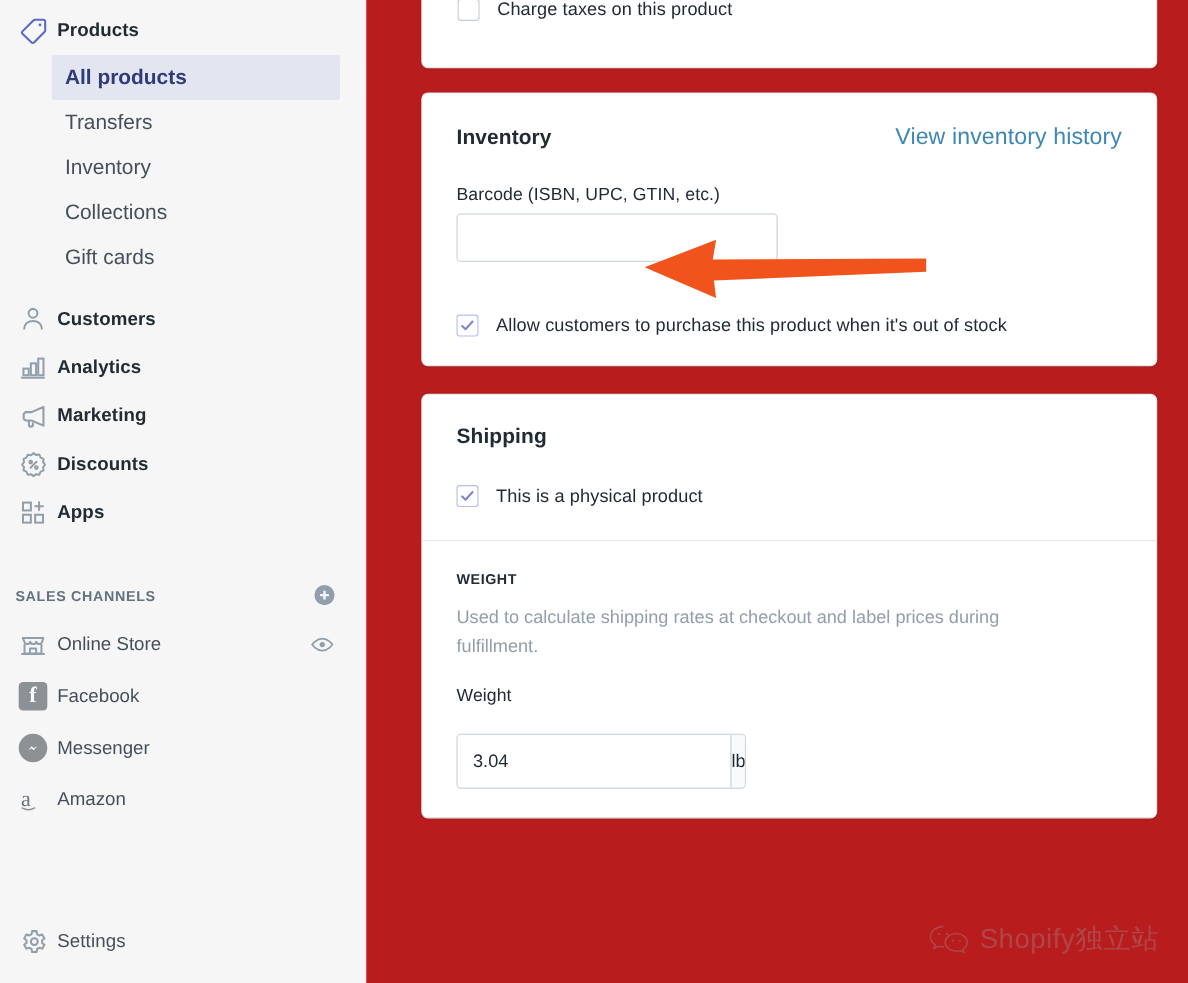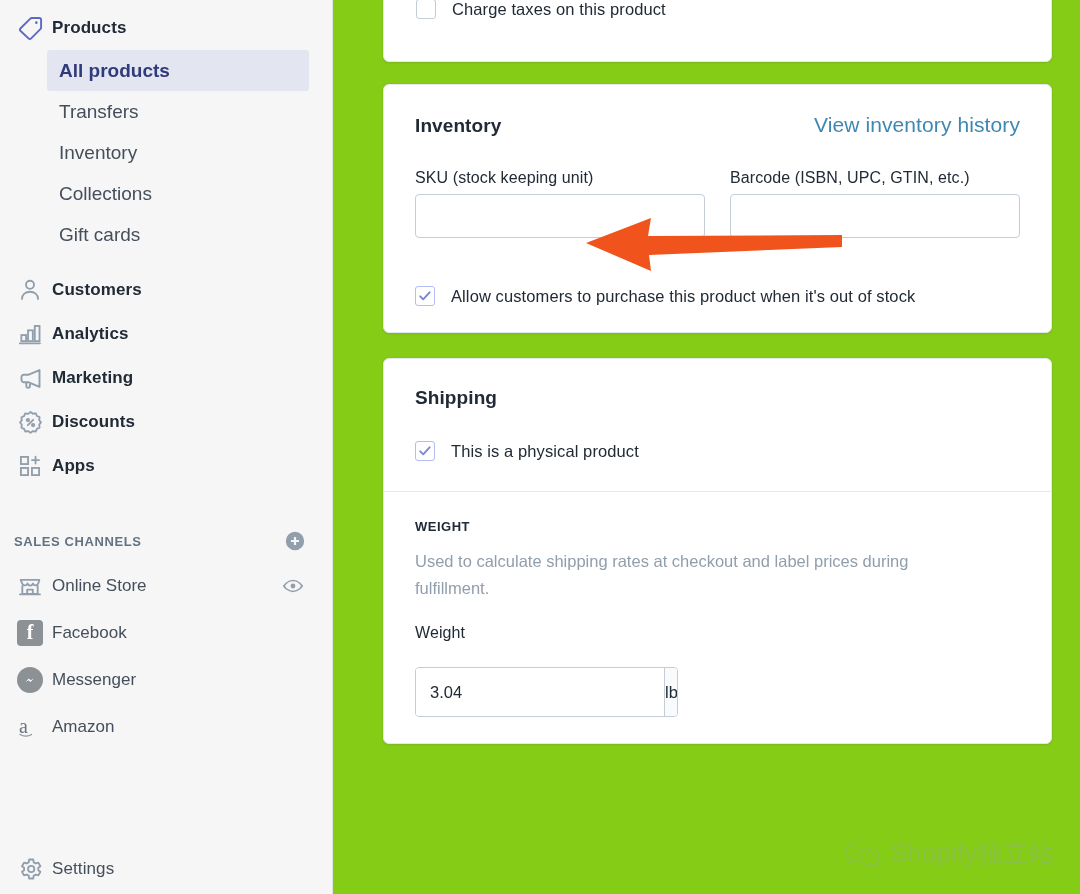--- a/index.html
+++ b/index.html
@@ -116,21 +116,21 @@
   }
   .channel-trailing {
     color: #919eab;
     padding-right: 28px;
     display: flex;
     cursor: pointer;
   }
 
   .settings-row {
     position: absolute;
-    bottom: 1px;
+    bottom: 14px;
     left: 0;
     right: 0;
     display: flex;
     align-items: center;
     height: 48px;
     padding-left: 8px;
     cursor: pointer;
   }
 
   
@@ -141,21 +141,21 @@
     color: #fff;
     font-weight: 700;
   }
   .brand-fb { background: #8c9196; font-family: "Liberation Serif", serif; font-size: 20px; }
   .brand-msg { background: #8c9196; border-radius: 50%; }
 
   
   .main {
     flex: 1;
     height: 894px;
-    background: #84cc16;
+    background: #b91c1c;
     overflow: hidden;
     padding: 0 28px 0 50px;
     position: relative;
   }
 
   .card {
     background: #ffffff;
     border: 1px solid #e6e9ec;
     border-radius: 6px;
     box-shadow: 0 0 0 1px rgba(63,63,68,0.03), 0 1px 2px 0 rgba(63,63,68,0.10);
@@ -532,24 +532,20 @@
 
     <section class="card">
       <div class="card-pad">
 
         <div class="card-head-row">
           <span class="card-title">Inventory</span>
           <span class="link">View inventory history</span>
         </div>
 
         <div class="row2">
-          <div class="field half">
-            <label class="field-label">SKU (stock keeping unit)</label>
-            <input class="input" type="text" value="" style="">
-          </div>
           <div class="field half">
             <label class="field-label">Barcode (ISBN, UPC, GTIN, etc.)</label>
             <input class="input" type="text" value="" style="">
           </div>
         </div>
 
         <div style="height:21px"></div>
 
 
         <div style="height:27px"></div>

